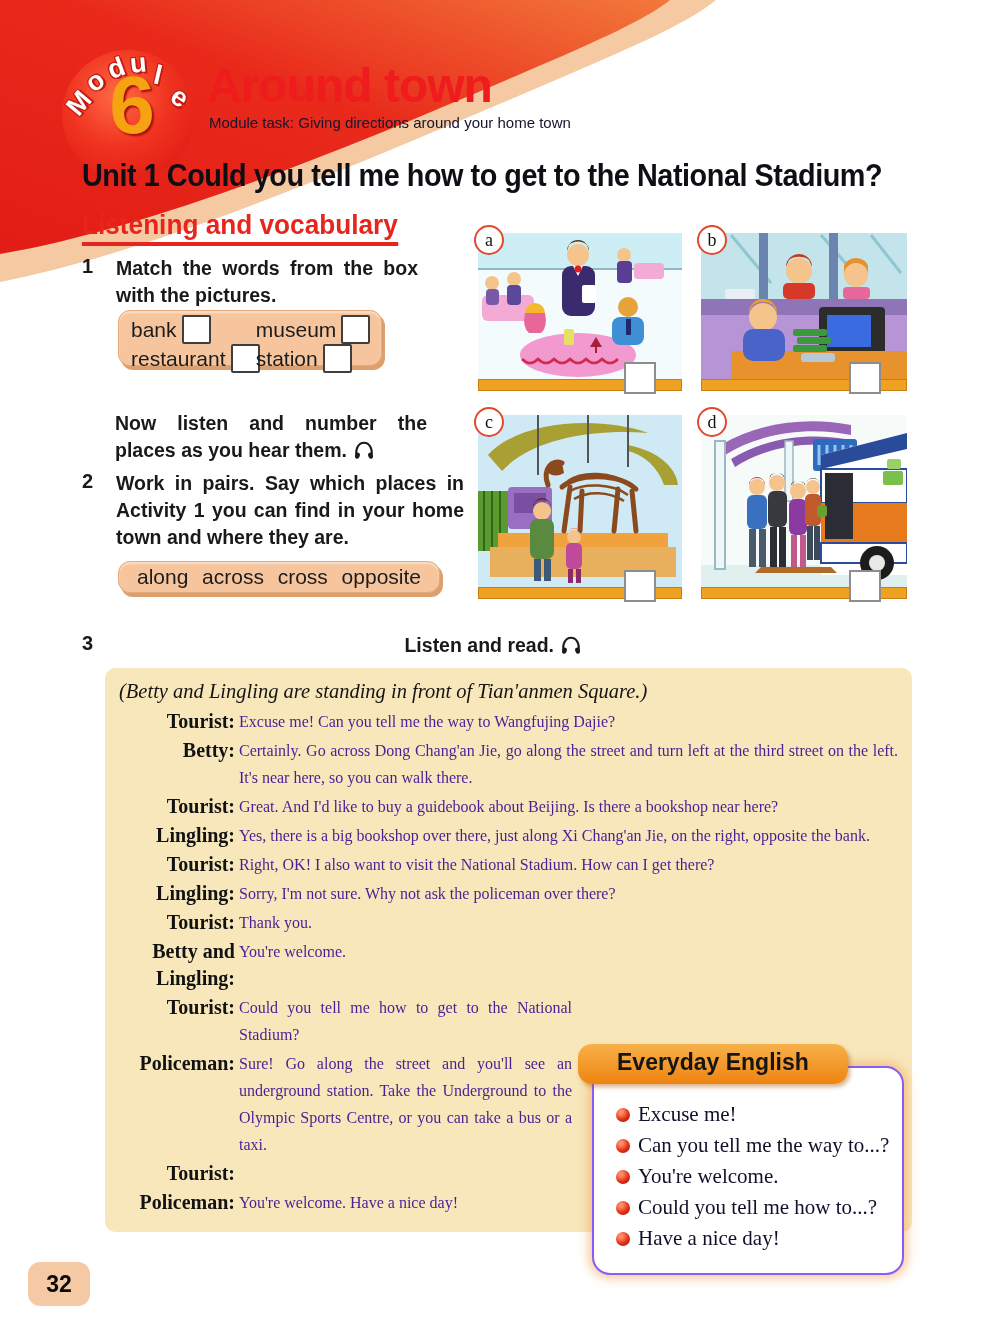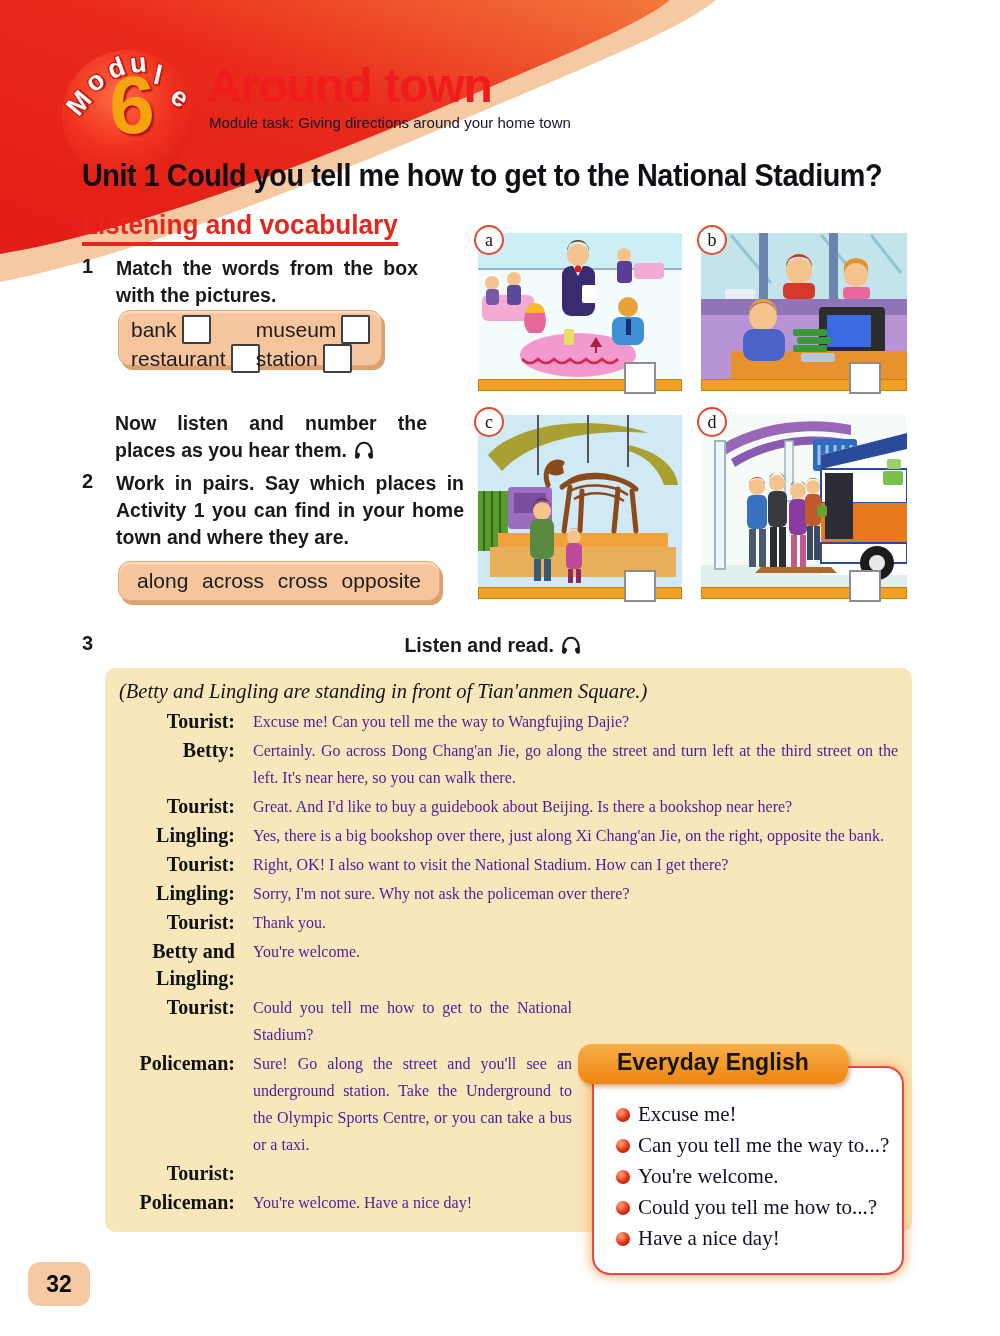--- a/index.html
+++ b/index.html
@@ -38,52 +38,52 @@
           font-size:19.5px;font-weight:bold;line-height:27px;text-align:justify;}
   .hp{display:inline-block;vertical-align:-3px;margin-left:6px;}
 
   
   .wbox{position:absolute;background:#f6c59e;border:1px solid #e3a97c;border-radius:12px;
         box-shadow:3px 4px 0 #dca06e, inset 0 2px 2px #fbe0c8;}
   .wbox1{left:118px;top:310px;width:264px;height:56px;display:grid;
          grid-template-columns:52% 48%;align-items:center;padding:4px 10px 4px 12px;box-sizing:border-box;}
   .wbox1 .cell{display:flex;align-items:center;gap:5px;font-size:21px;color:#1c1c1c;}
   .cb{width:25px;height:25px;background:#fff;border:2px solid #3f3f3f;border-radius:2px;flex:none;}
-  .wbox2{left:118px;top:561px;width:322px;height:40px;display:flex;align-items:center;
+  .wbox2{left:118px;top:561px;width:322px;height:32px;display:flex;align-items:center;
          justify-content:space-between;padding:0 18px;box-sizing:border-box;font-size:21px;color:#1c1c1c;}
 
   
   .pic{position:absolute;}
   .pic svg.scene{display:block;}
   .pic .bar{position:absolute;left:0;right:0;bottom:0;height:10px;background:#f1a122;border:1px solid #c87f12;}
   .pic .ans{position:absolute;right:26px;bottom:-3px;width:28px;height:28px;background:#fff;border:2px solid #8d8d8d;}
   .pic .lab{position:absolute;left:-4px;top:-8px;width:26px;height:26px;border-radius:50%;background:#fff;
       border:2px solid #e2492f;color:#111;font-family:"Liberation Serif",serif;font-size:18px;
       display:flex;align-items:center;justify-content:center;}
   .pa{left:478px;top:233px;width:204px;height:158px;}
   .pb{left:701px;top:233px;width:206px;height:158px;}
   .pc{left:478px;top:415px;width:204px;height:184px;}
   .pd{left:701px;top:415px;width:206px;height:184px;}
 
   
   .dlg{position:absolute;left:105px;top:668px;width:807px;box-sizing:border-box;
        background:#f8e7bb;border-radius:10px;padding:12px 14px 14px 12px;
        font-family:"Liberation Serif",serif;}
   .stage{font-size:20.5px;font-style:italic;color:#141414;margin:0 0 5px 2px;}
-  .dlg-row{display:grid;grid-template-columns:118px 1fr;column-gap:18px;margin-bottom:2px;}
+  .dlg-row{display:grid;grid-template-columns:118px 1fr;column-gap:4px;margin-bottom:2px;}
   .dlg-speaker{font-weight:bold;font-size:20px;line-height:27px;text-align:right;color:#121212;}
   .dlg-text{font-size:16px;line-height:27px;text-align:justify;color:#4c1d95;}
   .dlg-row.narrow .dlg-text{margin-right:326px;}
 
   
   .ee{position:absolute;top:378px;right:8px;width:312px;}
   .ee-tab{position:absolute;top:-2px;left:-14px;z-index:2;padding:5px 39px 8px;border-radius:14px;
       background:linear-gradient(#f8b04a,#ee8410);box-shadow:2px 3px 4px rgba(170,85,0,.45);
       font-family:"Liberation Sans",sans-serif;font-weight:bold;font-size:23px;color:#151515;white-space:nowrap;}
-  .ee-box{margin-top:20px;background:#fff;border:2px solid #ef4444;border-radius:18px;
+  .ee-box{margin-top:20px;background:#fff;border:2px solid #8b5cf6;border-radius:18px;
       box-shadow:0 0 10px 4px rgba(240,168,88,.55);padding:28px 8px 16px 22px;}
   .ee-item{font-size:21px;margin:6px 0;color:#10102a;display:flex;align-items:baseline;}
   .dot{flex:none;width:14px;height:14px;border-radius:50%;margin-right:8px;align-self:center;
       background:radial-gradient(circle at 35% 30%, #ff8a66 15%, #e03214 55%, #8e1204 100%);}
 
   
   .pageno{position:absolute;left:28px;top:1262px;width:62px;height:44px;background:#f5c9a4;
       border-radius:12px;display:flex;align-items:center;justify-content:center;
       font-size:23px;font-weight:bold;color:#0a0a0a;}
 </style>

